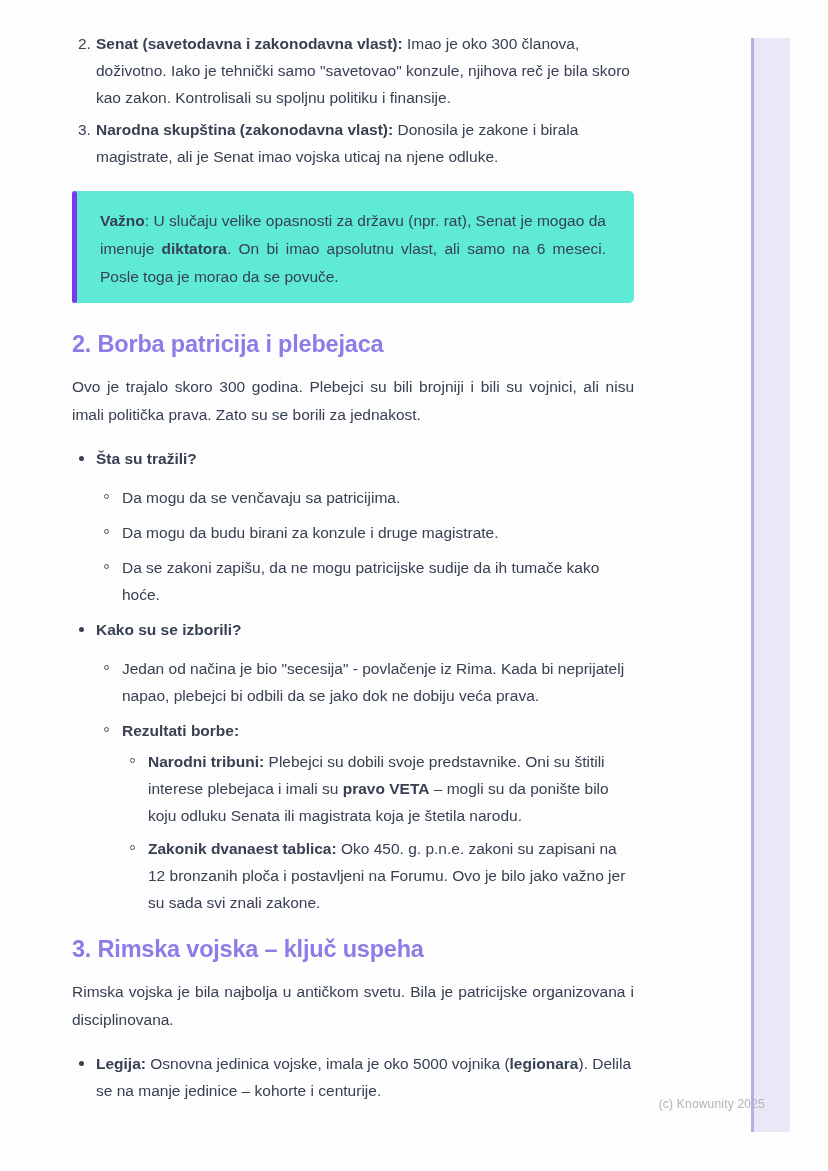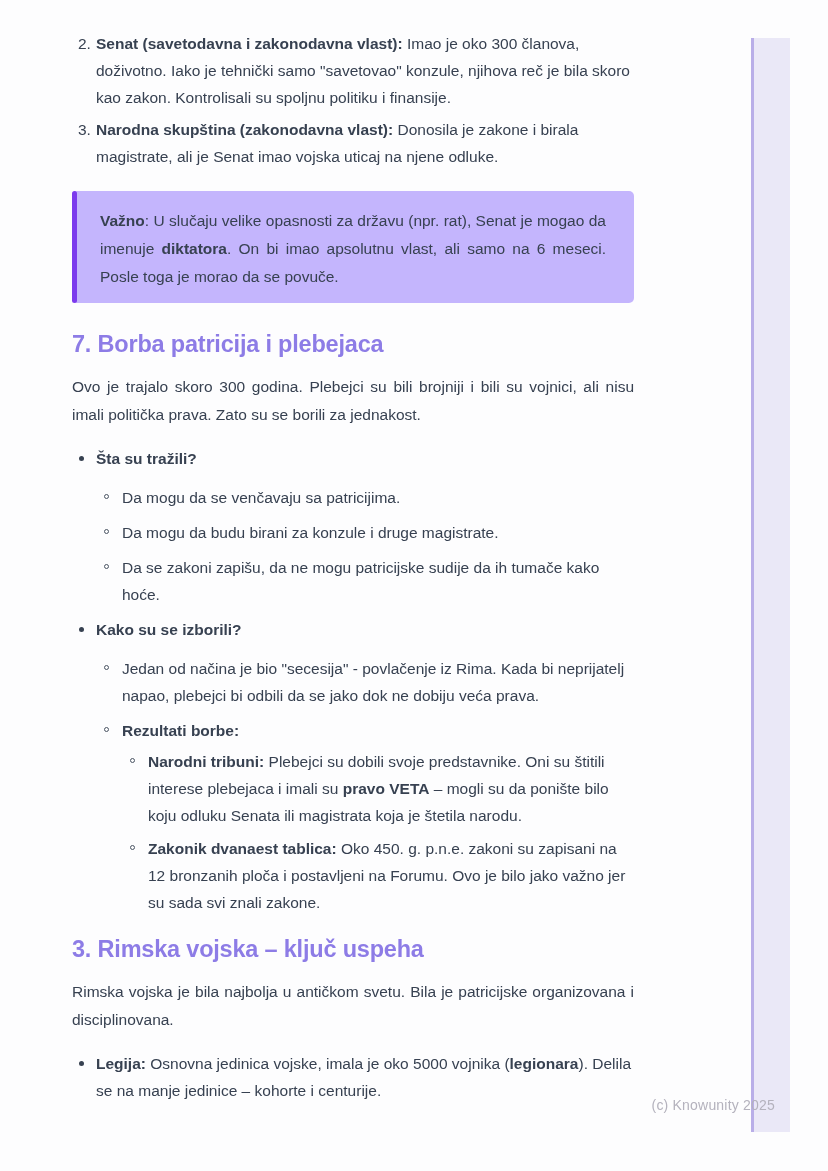--- a/index.html
+++ b/index.html
@@ -27,21 +27,21 @@
   
   .olist { padding-left: 6px; }
   .oli { display: flex; margin: 0 0 5px; }
   .oli .num { flex: none; width: 18px; }
   .oli .litext { margin: 0; }
 
   
   .callout {
     position: relative;
     margin-top: 21px;
-    background: #c4b5fd;
+    background: #5eead4;
     border-radius: 5px;
     padding: 16px 28px 12px 28px;
   }
   .callout-bar {
     position: absolute; left: 0; top: 0; bottom: 0;
     width: 5px; border-radius: 6px;
     background: #7c3aed;
   }
   .callout p { margin: 0; line-height: 28px; text-align: justify; }
 
@@ -65,22 +65,22 @@
     width: 5px; height: 5px; border-radius: 50%;
     background: #374151;
   }
   .circ {
     position: absolute; left: 6px; top: 10px;
     width: 5px; height: 5px; border-radius: 50%;
     border: 1.6px solid #4b5563; background: transparent;
   }
 
   .footer {
-    position: absolute; top: 1097px; right: 53px;
-    font-size: 14px; color: #b4b2bd;
+    position: absolute; top: 1097px; right: 63px;
+    font-size: 12px; color: #b4b2bd;
     letter-spacing: 0.2px; z-index: 3;
   }
 </style>
 </head>
 <body>
 
 <div class="page">
 
   <div class="strip"></div>
 
@@ -95,21 +95,21 @@
         <span class="num">3.</span>
         <p class="litext"><span class="b">Narodna skupština (zakonodavna vlast):</span><span> Donosila je zakone i birala magistrate, ali je Senat imao vojska uticaj na njene odluke.</span></p>
       </div>
     </section>
 
     <aside class="callout">
       <div class="callout-bar"></div>
       <p><span class="b">Važno</span><span>: U slučaju velike opasnosti za državu (npr. rat), Senat je mogao da imenuje </span><span class="b">diktatora</span><span>. On bi imao apsolutnu vlast, ali samo na 6 meseci. Posle toga je morao da se povuče.</span></p>
     </aside>
 
-    <h2>7. Borba patricija i plebejaca</h2>
+    <h2>2. Borba patricija i plebejaca</h2>
     <p class="para">Ovo je trajalo skoro 300 godina. Plebejci su bili brojniji i bili su vojnici, ali nisu imali politička prava. Zato su se borili za jednakost.</p>
 
     <ul class="l1">
       <li>
         <span class="dot"></span>
         <span class="b">Šta su tražili?</span>
         <ul class="l2">
           <li><span class="circ"></span><span>Da mogu da se venčavaju sa patricijima.</span></li>
           <li><span class="circ"></span><span>Da mogu da budu birani za konzule i druge magistrate.</span></li>
           <li><span class="circ"></span><span>Da se zakoni zapišu, da ne mogu patricijske sudije da ih tumače kako hoće.</span></li>

